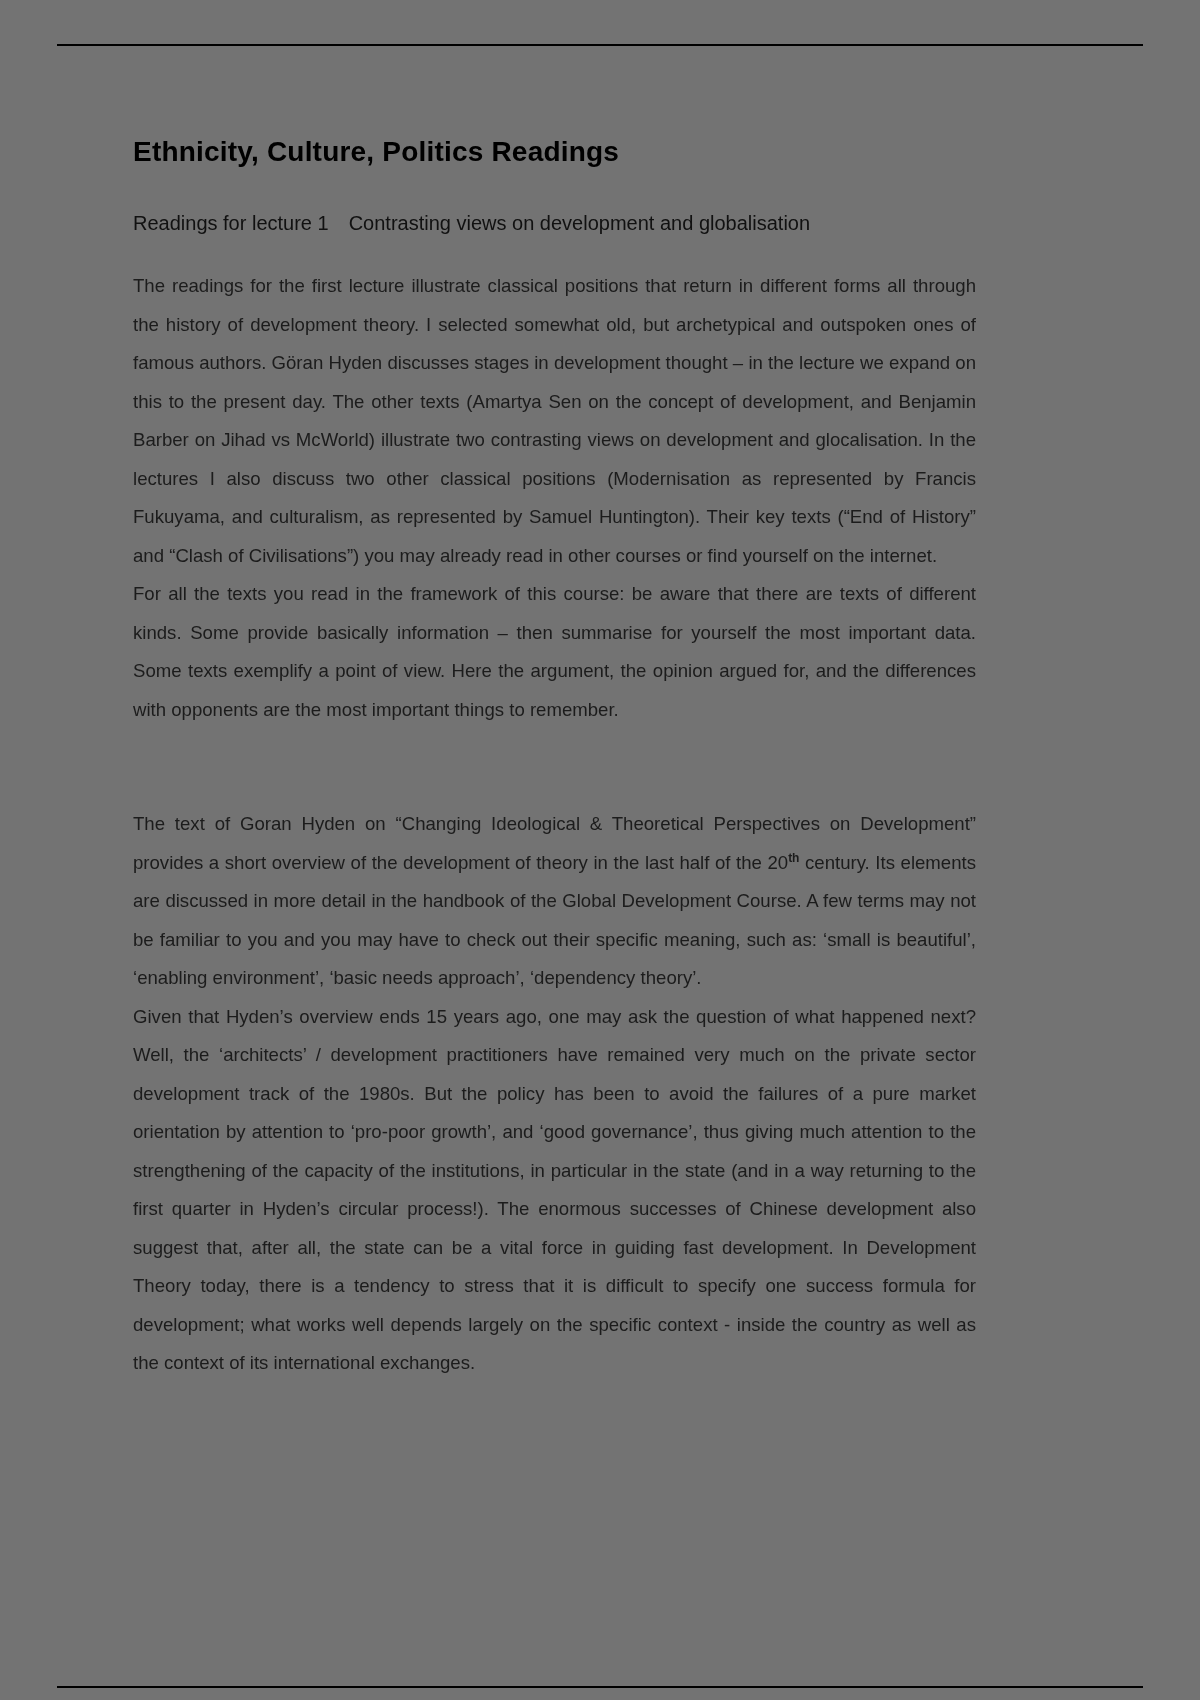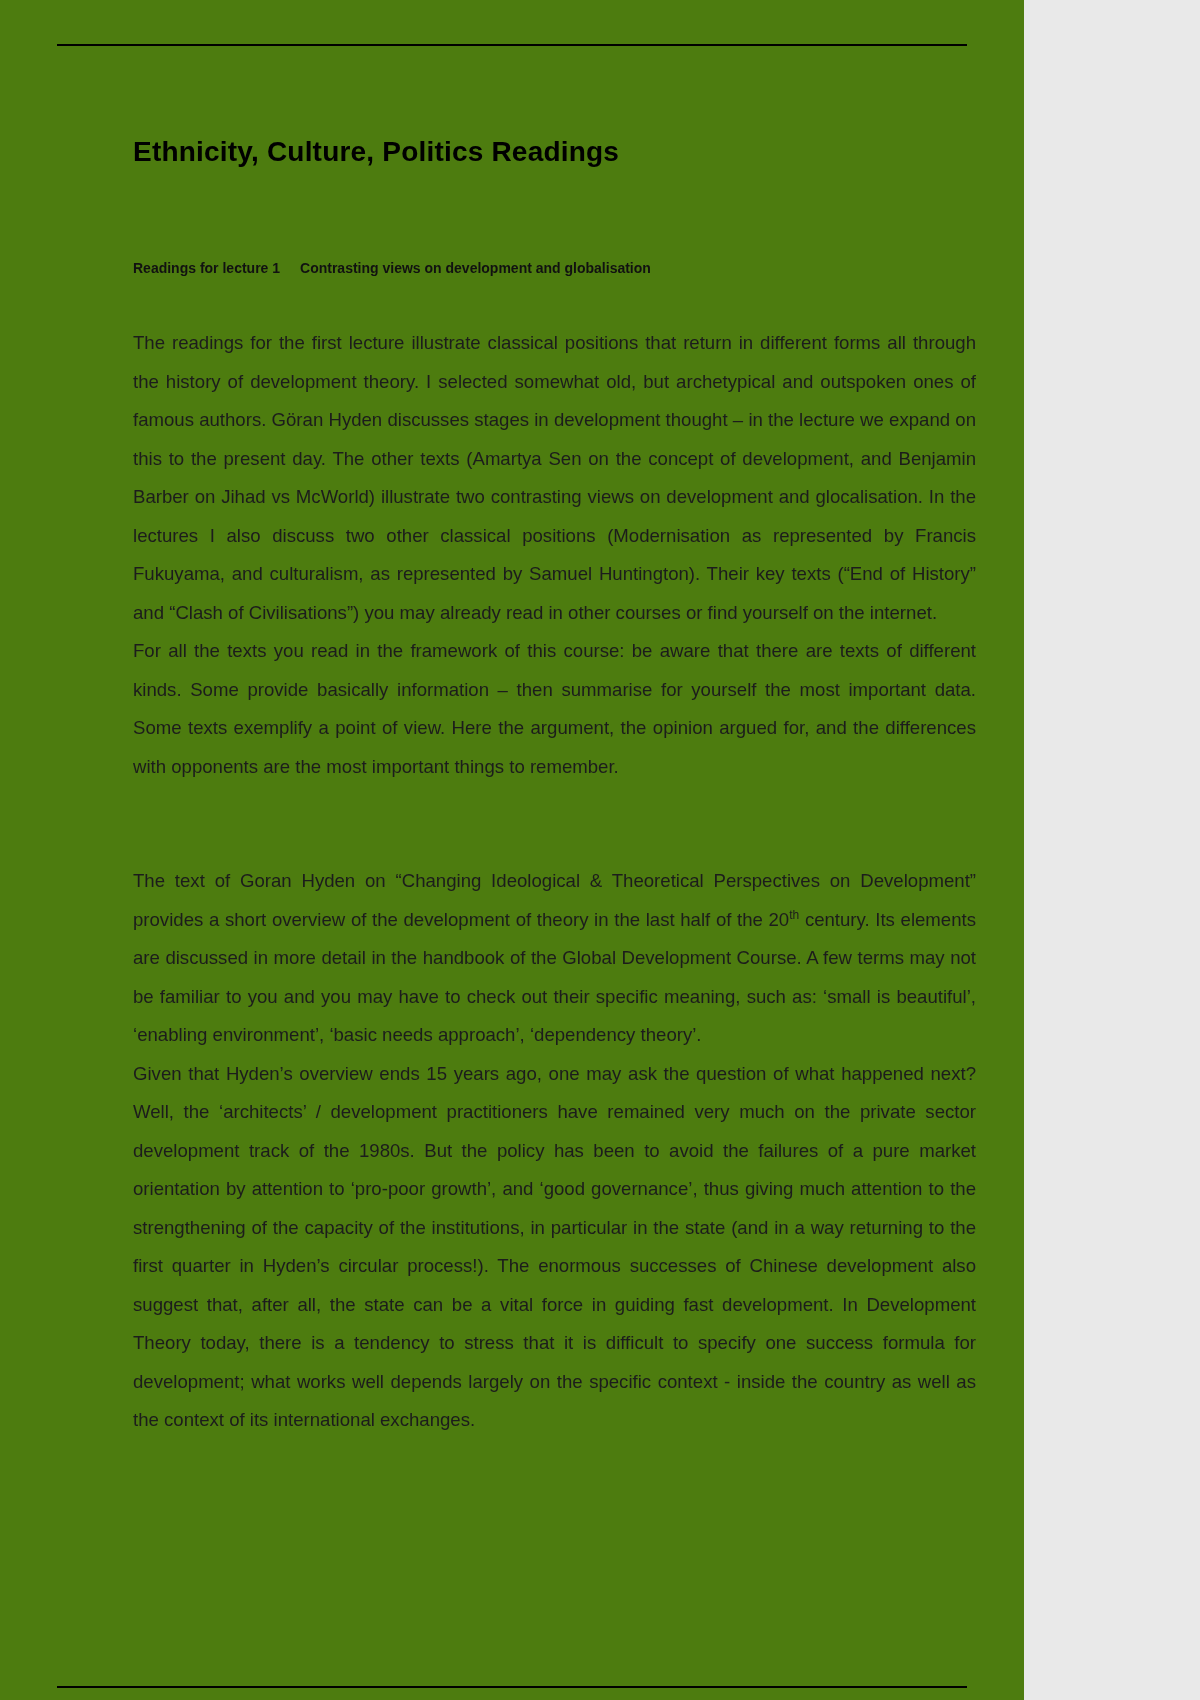--- a/index.html
+++ b/index.html
@@ -5,22 +5,22 @@
   * { margin: 0; padding: 0; box-sizing: border-box; }
   html, body { background: #e9e9e9; }
   body {
     width: 1200px; height: 1700px;
     position: relative;
     font-family: "Liberation Sans", sans-serif;
     color: #1c1c1c;
   }
   .page {
     position: absolute; inset: 0;
-    width: 1024px; height: 1700px;
-    background: #4d7c0f;
+    width: 1200px; height: 1700px;
+    background: #737373;
     overflow: hidden;
   }
   .rule {
     position: absolute;
     left: 57px; right: 57px;
     height: 2px;
     background: #000000;
   }
   .rule.top { top: 44px; }
   .rule.bottom { top: 1686px; }
@@ -30,39 +30,40 @@
     width: 843px;
   }
   .doc-title {
     margin-top: 136px;
     font-size: 28px;
     font-weight: 700;
     color: #000000;
     letter-spacing: 0.2px;
   }
   .section-heading {
-    margin-top: 92px;
-    font-size: 14px;
-    font-weight: 700;
+    margin-top: 44px;
+    font-size: 20px;
+    font-weight: 400;
     color: #111111;
   }
   .section-heading .gap { display: inline-block; width: 20px; }
-  .body-text { margin-top: 48px; }
+  .body-text { margin-top: 32px; }
   p.para {
     font-size: 18.6px;
     line-height: 38.5px;
     text-align: justify;
     color: #1c1c1c;
   }
   p.para.space-before { margin-top: 76px; }
   p.para b { font-weight: 400; }
   p.para sup {
     font-size: 12px;
     vertical-align: super;
     line-height: 0;
+    font-weight: bold;
   }
 </style>
 </head>
 <body>
 
 <div class="page">
   <div class="rule top"></div>
 
   <div class="content">
     <h1 class="doc-title">Ethnicity, Culture, Politics Readings</h1>

